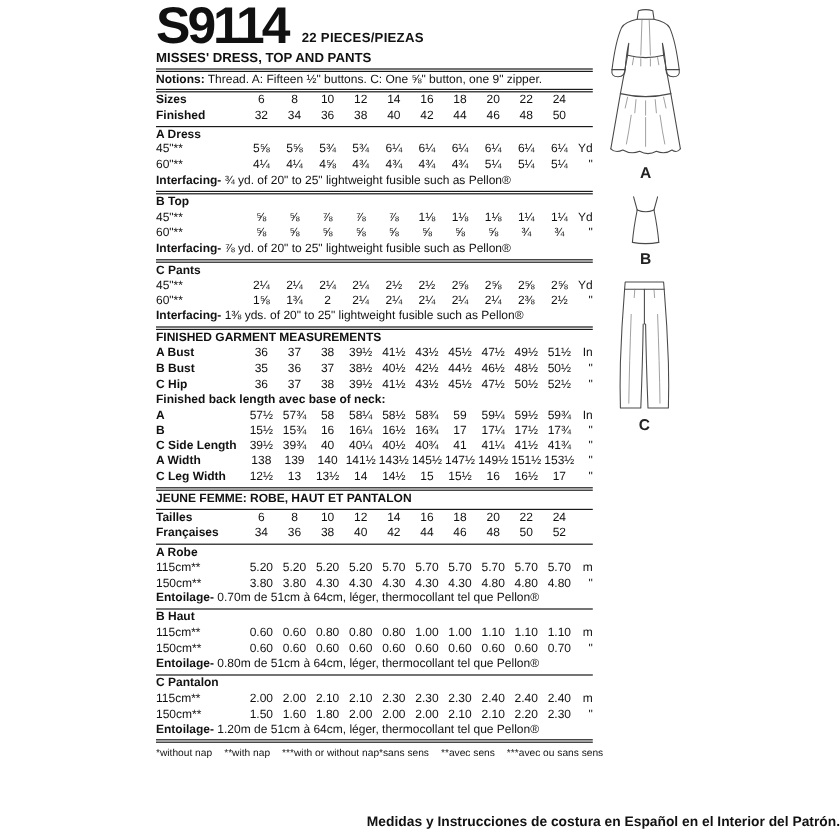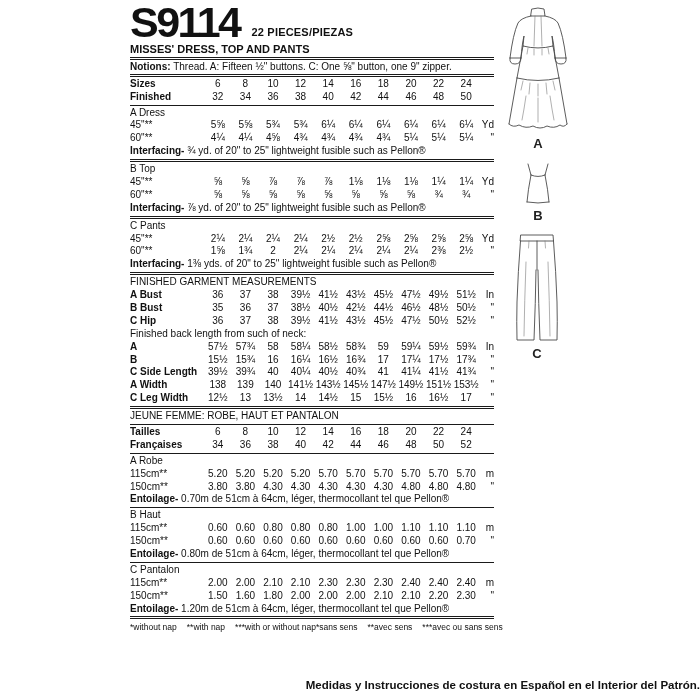--- a/index.html
+++ b/index.html
@@ -15,21 +15,21 @@
   .pieces{font-size:11px;font-weight:700;letter-spacing:.2px;padding-bottom:1px;white-space:nowrap}
   .doc-title{font-size:11px;font-weight:700;margin:3px 0 1px}
 
   .rule{border-top:1px solid #1a1a1a;margin:1px 0;height:0}
   .rule.thick{border-top:1px solid #1a1a1a;border-bottom:1px solid #1a1a1a;height:3px}
 
   .para{margin:1px 0;font-size:10px;line-height:11.6px}
   .para b{font-weight:700}
   .note{height:12.9px;white-space:nowrap;overflow:hidden}
   .note b{font-weight:700}
-  .sec-head{font-weight:400;height:12.9px}
+  .sec-head{font-weight:700;height:12.9px}
 
   .trow{display:flex;height:12.9px;align-items:flex-start}
   .tlabel{width:74px;flex:none;white-space:nowrap}
   .tlabel.bold{font-weight:700}
   .tcell{width:27.6px;flex:none;text-align:center;white-space:nowrap}
   .tunit{flex:1;text-align:right;white-space:nowrap}
 
   .footnotes{display:flex;justify-content:flex-start;font-size:8.5px;margin-top:3px;line-height:10px}
   .fngroup{display:flex;gap:10px;white-space:nowrap}
 
@@ -243,21 +243,21 @@
             <span class="tcell">39½</span>
             <span class="tcell">41½</span>
             <span class="tcell">43½</span>
             <span class="tcell">45½</span>
             <span class="tcell">47½</span>
             <span class="tcell">50½</span>
             <span class="tcell">52½</span>
             <span class="tunit">"</span>
           </div>
         </div>
-      <div class="sec-head">Finished back length from such of neck:</div>
+      <div class="sec-head">Finished back length avec base of neck:</div>
       <div>
           <div class="trow">
             <span class="tlabel bold">A</span>
             <span class="tcell">57½</span>
             <span class="tcell">57¾</span>
             <span class="tcell">58</span>
             <span class="tcell">58¼</span>
             <span class="tcell">58½</span>
             <span class="tcell">58¾</span>
             <span class="tcell">59</span>

